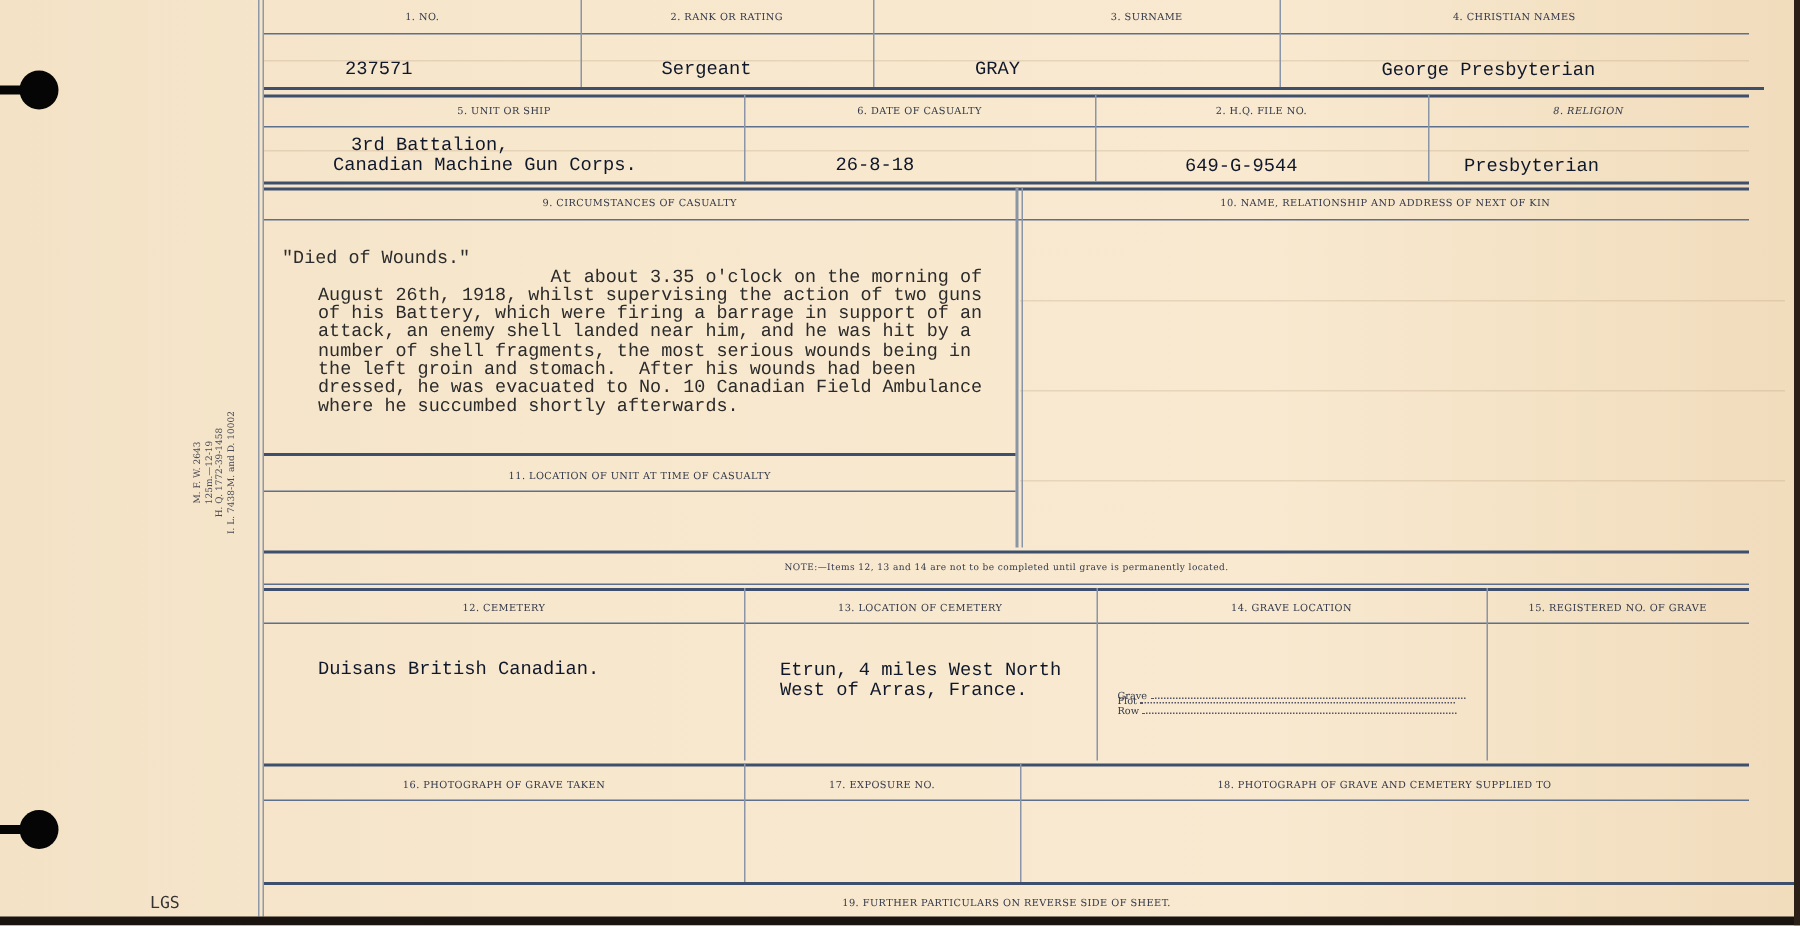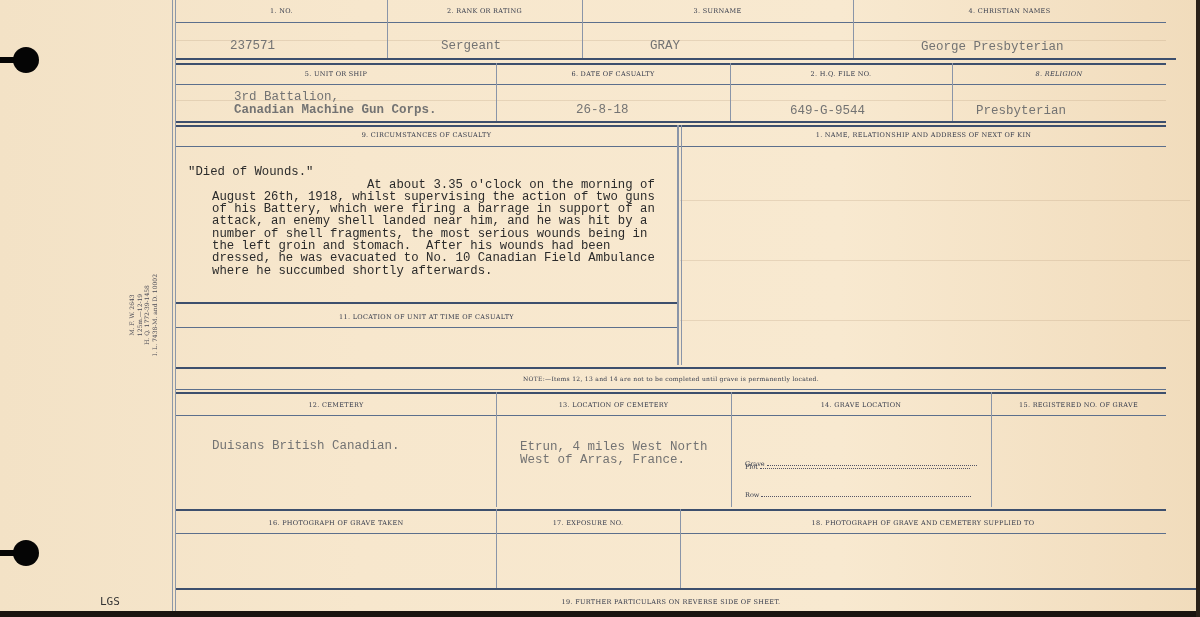--- a/index.html
+++ b/index.html
@@ -23,21 +23,21 @@
   .hline { position:absolute; height:0; border-top:2px solid #3d4f6d; }
   .hline.thin { border-top:1px solid #5c6f8c; }
   .vline { position:absolute; width:0; border-left:1px solid #8a95a8; }
 
   .lbl {
     position:absolute; font-size:6.5px; letter-spacing:0.3px; color:#33394a; text-align:center;
     font-family:"DejaVu Serif", serif; white-space:nowrap;
   }
   .val {
     position:absolute; font-family:"Liberation Mono","DejaVu Sans Mono", monospace;
-    font-size:12.5px; color:#737373; white-space:pre; line-height:12.5px;
+    font-size:12.5px; color:#0f172a; white-space:pre; line-height:12.5px;
   }
   .narr {
     position:absolute; left:212px; top:154px; font-family:"Liberation Mono","DejaVu Sans Mono", monospace;
     font-size:12.3px; line-height:12.3px; color:#2b2b2b; white-space:pre;
   }
   .grave-line {
     position:absolute; font-size:6.5px; color:#33394a; font-family:"DejaVu Serif", serif; white-space:nowrap;
   }
   .dots { display:inline-block; border-bottom:1px dotted #556; width:210px; height:5px; margin-left:2px; }
   .faint { position:absolute; height:0; border-top:1px solid rgba(180,150,120,0.25); }
@@ -74,43 +74,43 @@
 
 <div>
   <div class="lbl" style="left:176px;top:7px;width:211px;">1. NO.</div>
   <div class="val" style="left:230px;top:40px;">237571</div>
 </div>
 <div>
   <div class="lbl" style="left:387px;top:7px;width:195px;">2. RANK OR RATING</div>
   <div class="val" style="left:441px;top:40px;">Sergeant</div>
 </div>
 <div>
-  <div class="lbl" style="left:582px;top:7px;width:271px;">3. SURNAME</div>
+  <div class="lbl" style="left:582px;top:7px;width:271px;padding-left:47px;">3. SURNAME</div>
   <div class="val" style="left:650px;top:40px;">GRAY</div>
 </div>
 <div>
   <div class="lbl" style="left:853px;top:7px;width:313px;">4. CHRISTIAN NAMES</div>
   <div class="val" style="left:921px;top:41px;">George Presbyterian</div>
 </div>
 
 <div class="hline" style="left:176px;top:63px;width:990px;"></div>
 <div class="hline thin" style="left:176px;top:84px;width:990px;"></div>
 <div class="hline" style="left:176px;top:121px;width:990px;"></div>
 <div class="vline" style="left:496px;top:63px;height:58px;"></div>
 <div class="vline" style="left:730px;top:63px;height:58px;"></div>
 <div class="vline" style="left:952px;top:63px;height:58px;"></div>
 
 <div>
   <div class="lbl" style="left:176px;top:70px;width:320px;">5. UNIT OR SHIP</div>
   <div class="val" style="left:234px;top:91px;">3rd Battalion,</div>
-  <div class="val" style="left:234px;top:104px;font-weight:bold;">Canadian Machine Gun Corps.</div>
+  <div class="val" style="left:222px;top:104px;">Canadian Machine Gun Corps.</div>
 </div>
 <div>
   <div class="lbl" style="left:496px;top:70px;width:234px;">6. DATE OF CASUALTY</div>
-  <div class="val" style="left:576px;top:104px;">26-8-18</div>
+  <div class="val" style="left:557px;top:104px;">26-8-18</div>
 </div>
 <div>
   <div class="lbl" style="left:730px;top:70px;width:222px;">2. H.Q. FILE NO.</div>
   <div class="val" style="left:790px;top:105px;">649-G-9544</div>
 </div>
 <div>
   <div class="lbl" style="left:952px;top:70px;width:214px;font-style:italic;">8. RELIGION</div>
   <div class="val" style="left:976px;top:105px;">Presbyterian</div>
 </div>
 
@@ -119,21 +119,21 @@
 <div class="vline" style="left:677px;top:125px;height:240px;border-left:2px solid #8a95a8;"></div>
 <div class="vline" style="left:681px;top:125px;height:240px;"></div>
 
 <div>
   <div class="lbl" style="left:176px;top:131px;width:501px;">9. CIRCUMSTANCES OF CASUALTY</div>
   <div class="narr">
 <div style="margin-left:-24px;">"Died of Wounds."</div><div>                     At about 3.35 o'clock on the morning of</div><div>August 26th, 1918, whilst supervising the action of two guns</div><div>of his Battery, which were firing a barrage in support of an</div><div>attack, an enemy shell landed near him, and he was hit by a</div><div>number of shell fragments, the most serious wounds being in</div><div>the left groin and stomach.  After his wounds had been</div><div>dressed, he was evacuated to No. 10 Canadian Field Ambulance</div><div>where he succumbed shortly afterwards.</div>
   </div>
 </div>
 <div>
-  <div class="lbl" style="left:681px;top:131px;width:485px;">1. NAME, RELATIONSHIP AND ADDRESS OF NEXT OF KIN</div>
+  <div class="lbl" style="left:681px;top:131px;width:485px;">10. NAME, RELATIONSHIP AND ADDRESS OF NEXT OF KIN</div>
 </div>
 
 <div class="hline" style="left:176px;top:302px;width:501px;"></div>
 <div class="hline thin" style="left:176px;top:327px;width:501px;"></div>
 <div>
   <div class="lbl" style="left:176px;top:313px;width:501px;">11. LOCATION OF UNIT AT TIME OF CASUALTY</div>
 </div>
 
 <div class="hline" style="left:176px;top:367px;width:990px;"></div>
 <div class="hline thin" style="left:176px;top:389px;width:990px;"></div>
@@ -151,21 +151,21 @@
 </div>
 <div>
   <div class="lbl" style="left:496px;top:401px;width:235px;">13. LOCATION OF CEMETERY</div>
   <div class="val" style="left:520px;top:441px;">Etrun, 4 miles West North</div>
   <div class="val" style="left:520px;top:454px;">West of Arras, France.</div>
 </div>
 <div>
   <div class="lbl" style="left:731px;top:401px;width:260px;">14. GRAVE LOCATION</div>
   <div class="grave-line" style="left:745px;top:438px;margin-top:22px;"><span>Grave</span><span class="dots"></span></div>
   <div class="grave-line" style="left:745px;top:463px;"><span>Plot</span><span class="dots"></span></div>
-  <div class="grave-line" style="left:745px;top:491px;"><span>Row</span><span class="dots"></span></div>
+  <div class="grave-line" style="left:745px;top:470px;"><span>Row</span><span class="dots"></span></div>
 </div>
 <div>
   <div class="lbl" style="left:991px;top:401px;width:175px;">15. REGISTERED NO. OF GRAVE</div>
 </div>
 
 <div class="hline" style="left:176px;top:509px;width:990px;"></div>
 <div class="hline thin" style="left:176px;top:533px;width:990px;"></div>
 <div class="vline" style="left:496px;top:509px;height:79px;"></div>
 <div class="vline" style="left:680px;top:509px;height:79px;"></div>
 

